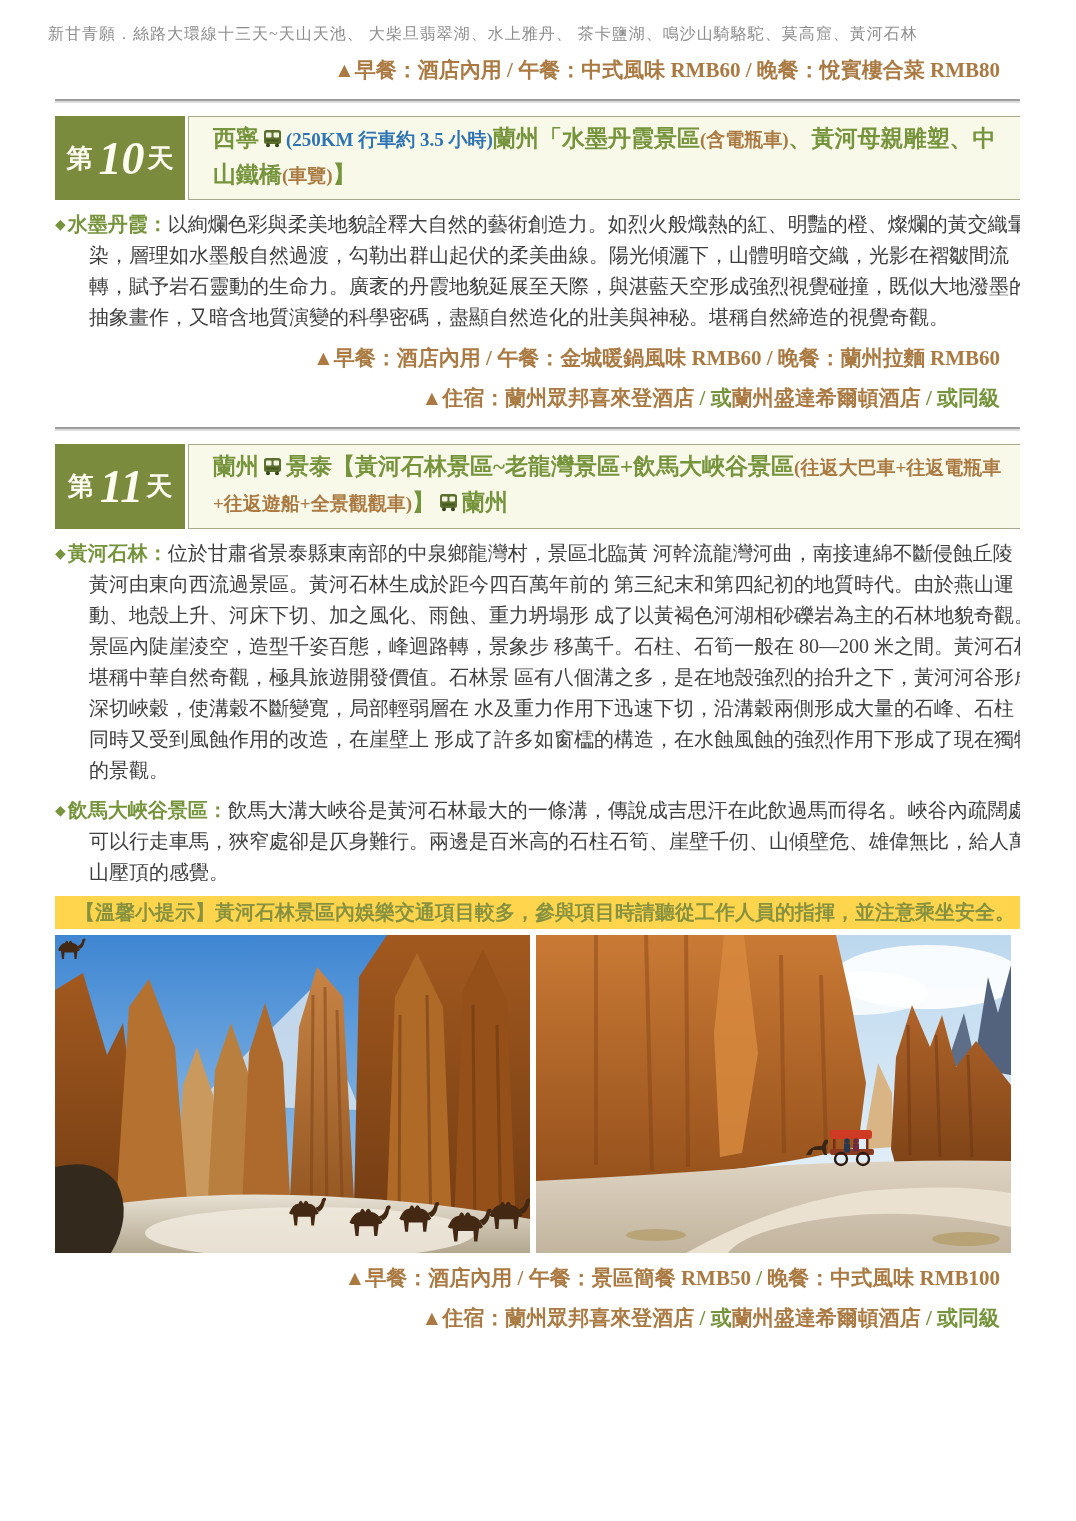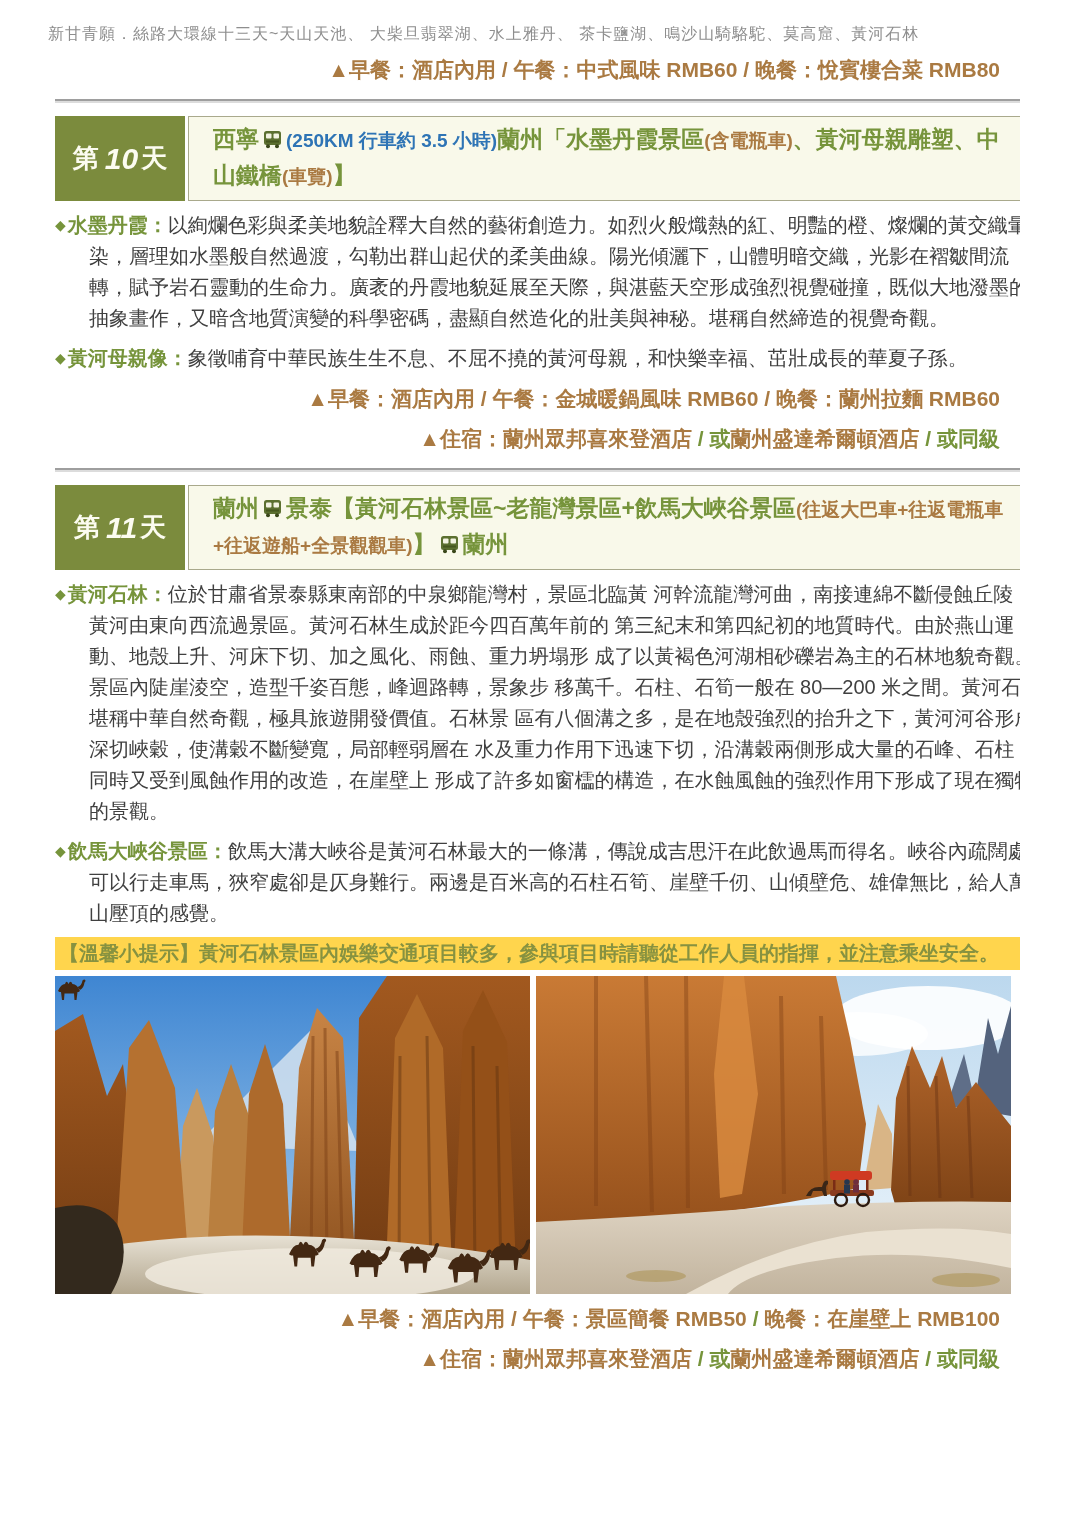--- a/index.html
+++ b/index.html
@@ -3,42 +3,42 @@
 <meta charset="utf-8">
 <style>
   :root{
     --green:#76943b; --brown:#aa7a42; --blue:#2e74b5; --olive:#7b8b3d;
     --dark:#404040; --gray:#8e8e8e; --tipbg:#ffd54d; --tiptx:#879240;
     --boxbg:#f9f9ea; --boxborder:#a9a98c;
   }
   *{box-sizing:border-box;}
   html,body{margin:0;padding:0;background:#ffffff;}
   body{font-family:"Liberation Sans","DejaVu Sans",sans-serif;color:var(--dark);}
-  .page{width:1020px;height:1521px;background:#fff;overflow:hidden;position:relative;padding-top:24px;}
+  .page{width:1020px;height:1521px;background:#fff;overflow:hidden;position:relative;padding-top:24px;font-family:Liberation Serif, serif;}
   .doc-header{margin:0 20px 0 48px;font-size:16px;color:var(--gray);letter-spacing:1px;white-space:nowrap;}
   .meal-line,.stay-line{margin:10px 20px 0 55px;font-size:21px;font-weight:bold;color:var(--brown);line-height:30px;text-align:right;}
   .section-divider{margin:14px 0 0 55px;width:1015px;height:4px;
     background:linear-gradient(to bottom,#9e9e9e 0 45%,#dcdcdc 45% 100%);}
   .day-row{display:flex;margin:13px 0 0 55px;width:970px;}
   .day-num{width:130px;min-height:74px;background:var(--olive);color:#fcfcf0;
     display:flex;align-items:center;justify-content:center;font-size:26px;font-weight:bold;margin-right:3px;}
-  .day-num .num{font-size:30px;font-style:italic;padding:0 3px 0 6px;}
+  .day-num .num{font-size:46px;font-style:italic;padding:0 3px 0 6px;}
   .day-title{flex:1;background:var(--boxbg);border:1px solid var(--boxborder);
     padding:5px 10px 6px 24px;font-size:23px;font-weight:bold;color:var(--green);line-height:34px;}
   .seg-green{color:var(--green);}
   .seg-brown{color:var(--brown);}
   .seg-blue{color:var(--blue);}
   .seg-sm{font-size:19px;}
   .bus-icon{display:inline-block;vertical-align:-2px;padding:0 3px;}
   .para{margin:9px 20px 0 55px;width:990px;font-size:20px;line-height:31px;
     padding-left:34px;text-indent:-34px;color:var(--dark);}
   .para .bullet{color:var(--green);font-size:14px;vertical-align:2px;padding-right:2px;}
   .para .label{color:var(--green);font-weight:bold;}
   .tip-banner{margin:8px 0 0 55px;width:1017px;background:var(--tipbg);
-    color:var(--tiptx);font-size:20px;font-weight:bold;line-height:33px;padding:0 4px;}
+    color:var(--tiptx);font-size:20px;font-weight:bold;line-height:33px;padding:0 20px;}
   .photo-row{margin:6px 0 0 55px;display:flex;gap:6px;}
   .photo{width:475px;height:318px;display:block;}
 </style>
 </head>
 <body>
 
 <div class="page">
 
   <div class="doc-header">新甘青願．絲路大環線十三天~天山天池、 大柴旦翡翠湖、水上雅丹、 茶卡鹽湖、鳴沙山騎駱駝、莫高窟、黃河石林</div>
 
@@ -59,23 +59,20 @@
     <rect x="11.5" y="3.5" width="5.5" height="5" rx="1" fill="#f3f3e2"></rect>
     <rect x="4" y="10.5" width="13" height="2" fill="#46571f"></rect>
     <circle cx="6" cy="16.3" r="2" fill="#3a471a"></circle>
     <circle cx="15" cy="16.3" r="2" fill="#3a471a"></circle>
   </svg>
 </span><span class="seg-blue seg-sm">(250KM 行車約 3.5 小時)</span><span class="seg-green">蘭州「水墨丹霞景區</span><span class="seg-brown seg-sm">(含電瓶車)</span><span class="seg-green">、黃河母親雕塑、中山鐵橋</span><span class="seg-brown seg-sm">(車覽)</span><span class="seg-green">】</span></div>
   </div>
 
   <div class="para">
     <span class="bullet">◆</span><span class="label">水墨丹霞：</span><span>以絢爛色彩與柔美地貌詮釋大自然的藝術創造力。如烈火般熾熱的紅、明豔的橙、燦爛的黃交織暈染，層理如水墨般自然過渡，勾勒出群山起伏的柔美曲線。陽光傾灑下，山體明暗交織，光影在褶皺間流轉，賦予岩石靈動的生命力。廣袤的丹霞地貌延展至天際，與湛藍天空形成強烈視覺碰撞，既似大地潑墨的抽象畫作，又暗含地質演變的科學密碼，盡顯自然造化的壯美與神秘。堪稱自然締造的視覺奇觀。</span>
-  </div>
-  <div class="para">
-    <span class="bullet">◆</span><span class="label">黃河母親像：</span><span>象徵哺育中華民族生生不息、不屈不撓的黃河母親，和快樂幸福、茁壯成長的華夏子孫。</span>
   </div>
 
   <div class="meal-line"><span class="seg-brown">▲早餐：酒店內用 / 午餐：金城暖鍋風味 RMB60 / 晚餐：蘭州拉麵 RMB60</span></div>
   <div class="stay-line"><span class="seg-brown">▲住宿：蘭州眾邦喜來登酒店 </span><span class="seg-green">/ 或</span><span class="seg-brown">蘭州盛達希爾頓酒店 </span><span class="seg-green">/ 或同級</span></div>
 
   <div class="section-divider"></div>
 
   <div class="day-row">
     <div class="day-num">
       <span>第</span>
@@ -203,16 +200,16 @@
         <circle cx="13" cy="18" r="6" fill="none" stroke="#2c1a10" stroke-width="2.4"></circle>
         <circle cx="35" cy="18" r="6" fill="none" stroke="#2c1a10" stroke-width="2.4"></circle>
         <circle cx="19" cy="0" r="2.8" fill="#27384f"></circle>
         <rect x="16" y="2.5" width="6" height="9" fill="#27384f"></rect>
         <circle cx="28" cy="0" r="2.8" fill="#6e2e3e"></circle>
         <rect x="25" y="2.5" width="6" height="8" fill="#6e2e3e"></rect>
       </g>
     </svg>
   </div>
 
-  <div class="meal-line"><span class="seg-brown">▲早餐：酒店內用 / 午餐：景區簡餐 RMB50 </span><span class="seg-green">/</span><span class="seg-brown"> 晚餐：在崖壁上 RMB100</span></div>
+  <div class="meal-line"><span class="seg-brown">▲早餐：酒店內用 / 午餐：景區簡餐 RMB50 </span><span class="seg-green">/</span><span class="seg-brown"> 晚餐：中式風味 RMB100</span></div>
   <div class="stay-line"><span class="seg-brown">▲住宿：蘭州眾邦喜來登酒店 </span><span class="seg-green">/ 或</span><span class="seg-brown">蘭州盛達希爾頓酒店 </span><span class="seg-green">/ 或同級</span></div>
 
 </div>
 
 </body></html>

